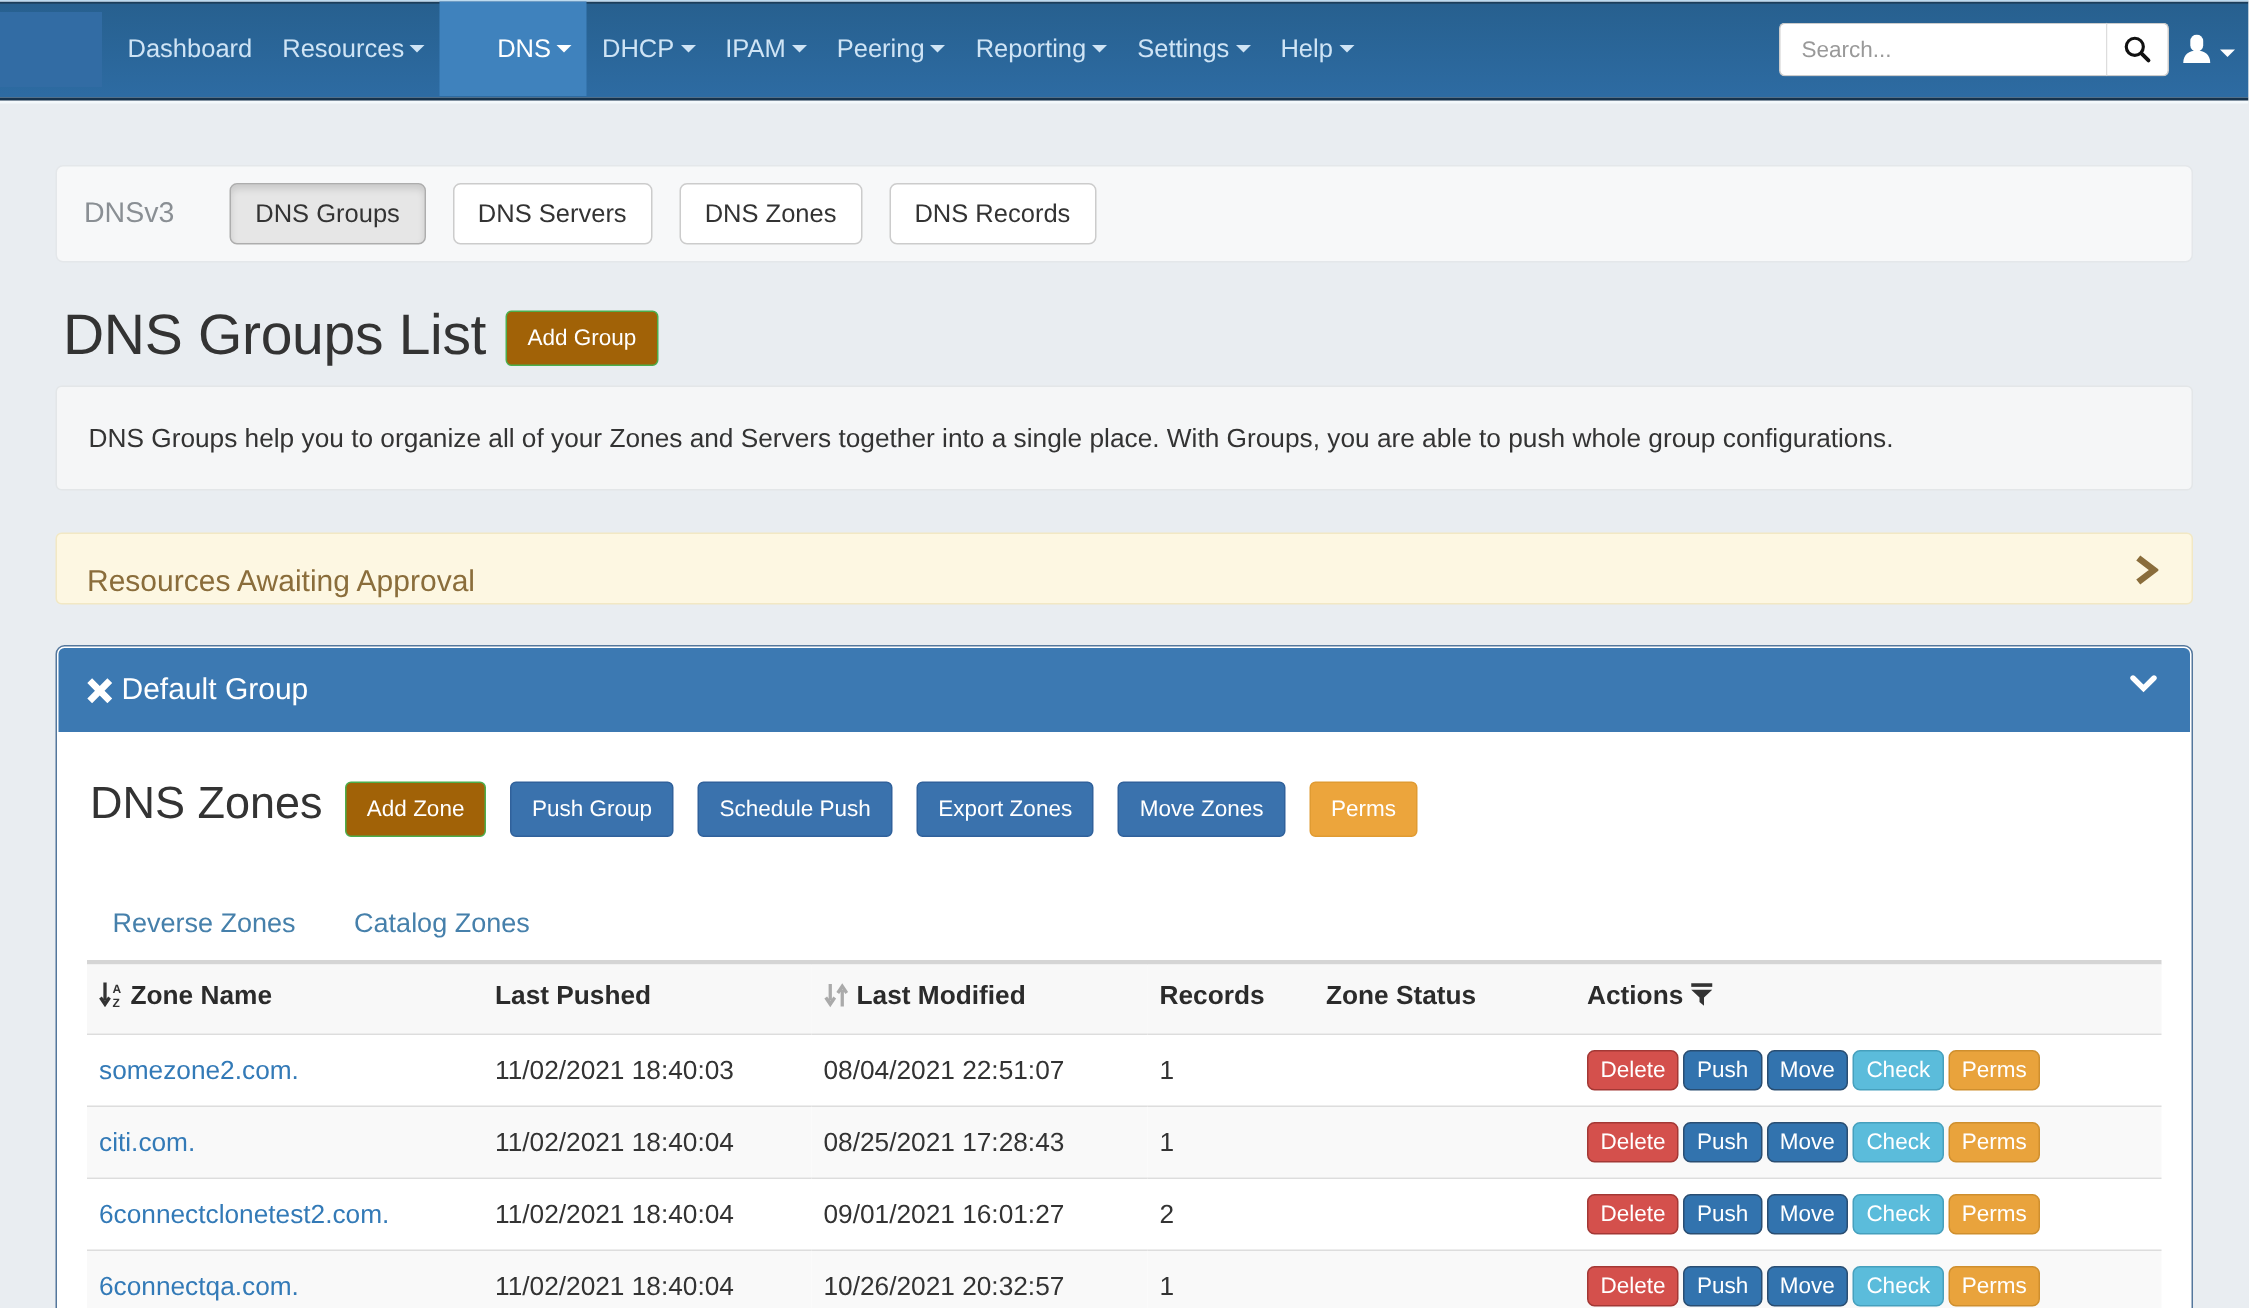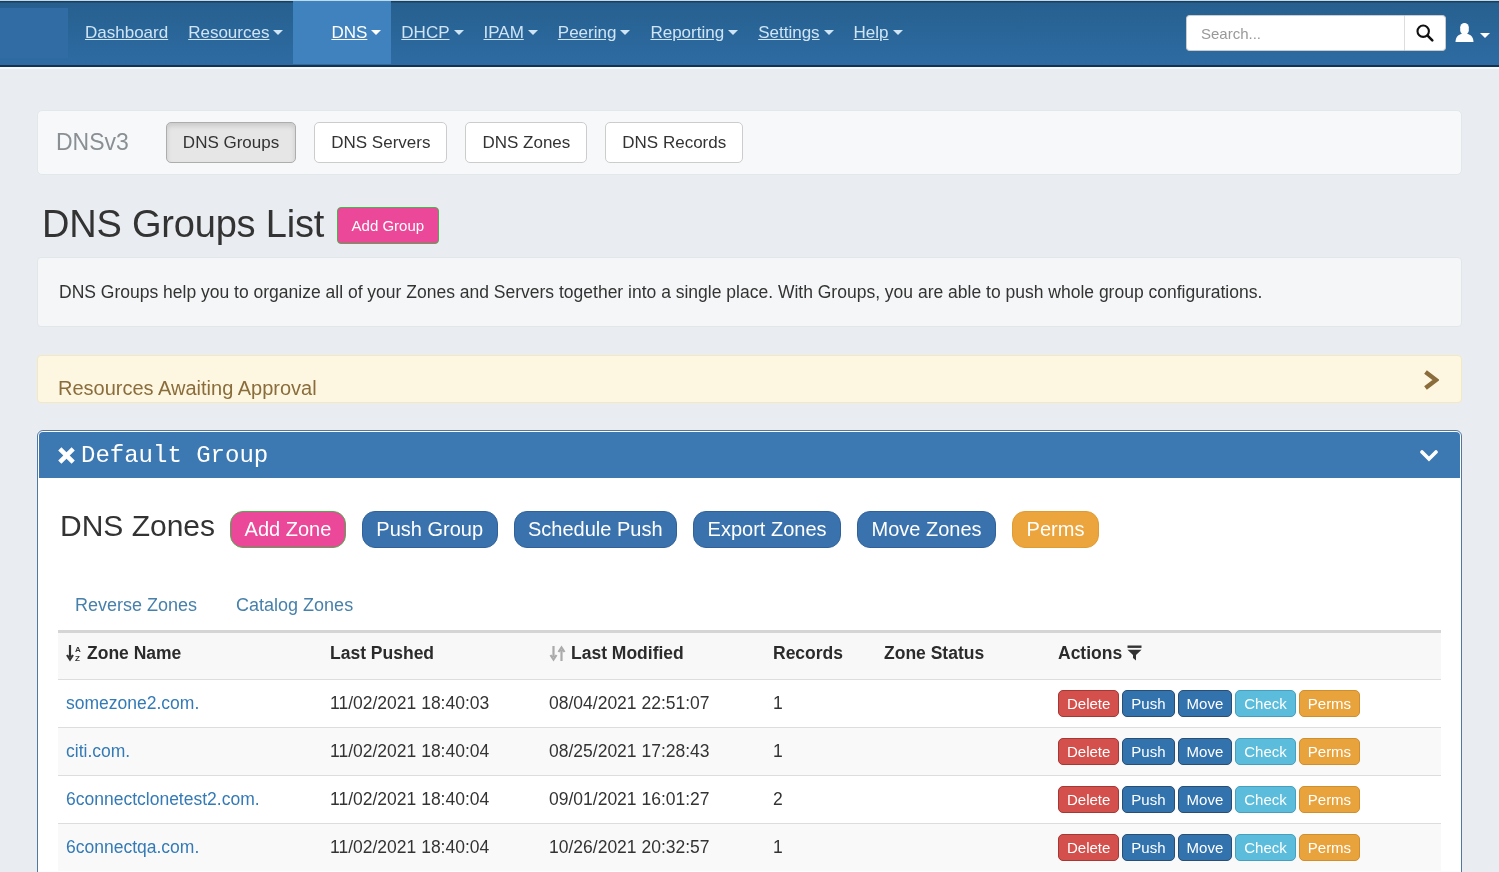--- a/index.html
+++ b/index.html
@@ -4,64 +4,64 @@
 <style>
 * { box-sizing: border-box; margin:0; padding:0; }
 html,body { width:1499px; height:872px; overflow:hidden; }
 body { font-family:"Liberation Sans", sans-serif; background:#e9edf1; }
 a { text-decoration:none; }
 
 
 .nav { position:relative; height:67px; background:linear-gradient(180deg, #1c3e5a 0px, #1c3e5a 1px, #27608f 2px, #2d6ba2 62px); border-top:1px solid #bddaef; border-bottom:2px solid #16334d; }
 .brand { position:absolute; left:0; top:7px; width:68px; height:50px; background:#326ca4; }
 .navitems { position:absolute; left:75px; top:0; height:63px; display:flex; list-style:none; }
-.navitems li a { display:flex; align-items:center; height:63px; padding:0 10px; color:#cfe4f5; font-size:17px;text-decoration:underline; }
+.navitems li a { display:flex; align-items:center; height:63px; padding:0 10px; color:#cfe4f5; font-size:17px; }
 .navitems li.active a { background:#3f82bd; color:#fff;padding-left:38px; }
 .caret { display:inline-block; width:0; height:0; margin-left:4px; border-left:5px solid transparent; border-right:5px solid transparent; border-top:5px solid currentColor; }
 .searchgrp { position:absolute; left:1186px; top:14px; width:260px; height:36px; display:flex; }
 .searchgrp input { width:0; flex:1; border:1px solid #ccc; border-right:0; border-radius:4px 0 0 4px; padding:0 14px; font-size:15px; font-family:"Liberation Sans",sans-serif; color:#999; }
 .searchgrp input::placeholder { color:#999; opacity:1; }
 .searchbtn { width:42px; background:#fff; border:1px solid #ccc; border-left:1px solid #ddd; border-radius:0 4px 4px 0; display:flex; align-items:center; justify-content:center; }
 .usericon { position:absolute; left:1455px; top:22px; }
 .usercaret { position:absolute; left:1480px; top:32px; width:0; height:0; border-left:5.5px solid transparent; border-right:5.5px solid transparent; border-top:5.5px solid #fff; }
 
 
 .container { margin:0 37px; width:1425px; }
 
 
 .dnsbar { margin-top:41px; height:65px; background:#f7f8f9; border:1px solid #e4e7ea; border-radius:5px; display:flex; align-items:center; padding-left:18px; }
-.dnsbar .brandtxt { font-size:23px; color:#8a8f94; margin-right:37px; }
+.dnsbar .brandtxt { font-size:19px; color:#8a8f94; margin-right:37px; }
 .tabbtn { display:inline-block; height:41px; line-height:39px; padding:0 16px; font-size:17px; color:#333; background:#fff; border:1px solid #ccc; border-radius:5px; margin-right:18px; }
 .tabbtn.active { background:#e6e6e6; border-color:#adadad; box-shadow:inset 0 3px 5px rgba(0,0,0,.125); }
 
 
 .pagehead { margin-top:28px; display:flex; align-items:center; }
 .pagehead h1 { font-size:38px; font-weight:400; color:#333; letter-spacing:-0.2px; margin-left:5px; }
 .btn { display:inline-block; border-radius:4px; color:#fff; font-size:15px; text-align:center; }
-.btn-green { background:#ec4899; border:1px solid #4cae4c; }
+.btn-green { background:#a16207; border:1px solid #4cae4c; }
 .addgroup { margin-left:13px; height:37px; line-height:35px; padding:0 13.5px; position:relative; top:1px; }
 
 
 .well { margin-top:11px; height:70px; background:#f5f6f7; border:1px solid #e3e6e8; border-radius:4px; display:flex; align-items:center; padding-left:21px; font-size:17.5px; color:#333; }
 
 
 .warn { margin-top:28px; height:48px; background:#fdf7e2; border:1px solid #f2e8c4; border-radius:4px; display:flex; align-items:flex-end; padding:0 20px; font-size:20px; color:#8a6d3b; position:relative; }
 .warn svg { position:absolute; right:22px; top:14px; }
 .warn span { position:relative; top:-2px; }
 
 
 .panel { margin-top:27px; border:1px solid #54779c; border-radius:6px 6px 0 0; background:#fff; height:446px; padding:1px 1px 0; }
-.panel-heading { height:46px; background:#3c79b2; border-radius:4px 4px 0 0; display:flex; align-items:center; padding:0 19px; color:#fff; font-size:24px; position:relative;font-family:Liberation Mono, monospace; }
+.panel-heading { height:56px; background:#3c79b2; border-radius:4px 4px 0 0; display:flex; align-items:center; padding:0 19px; color:#fff; font-size:20px; position:relative; }
 .panel-heading .xic { margin-right:6px; }
 .panel-heading .chev { position:absolute; right:22px; top:18px; }
 .panel-body { padding:0 19px; }
 
 .zoneshead { margin-top:33px; display:flex; align-items:center; height:37px; }
 .zoneshead h2 { font-size:30px; font-weight:400; color:#333; margin-left:2px; margin-right:15px; position:relative; top:-4px; }
-.zbtn { height:37px; line-height:35px; padding:0 13.5px; font-size:20px;border-radius:13px; }
+.zbtn { height:37px; line-height:35px; padding:0 13.5px; font-size:15px; }
 .btn-blue { background:#3a72ad; border:1px solid #30619b; }
 .btn-orange { background:#eca53c; border:1px solid #e09b32; }
 
 
 .tabs { margin-top:33px; display:flex; border-bottom:3px solid #d5d5d5; height:52px; list-style:none; }
 .tabs li { margin-right:5px; }
 .tabs li a { display:block; padding:13px 17px 11px; line-height:22px; font-size:18px; color:#4680ab; }
 .tabs li.active a { color:#555; background:#fff; border:1px solid #ddd; border-bottom:2px solid #fff; border-radius:5px 5px 0 0; margin-bottom:-3px; padding-bottom:12px; }
 
 

